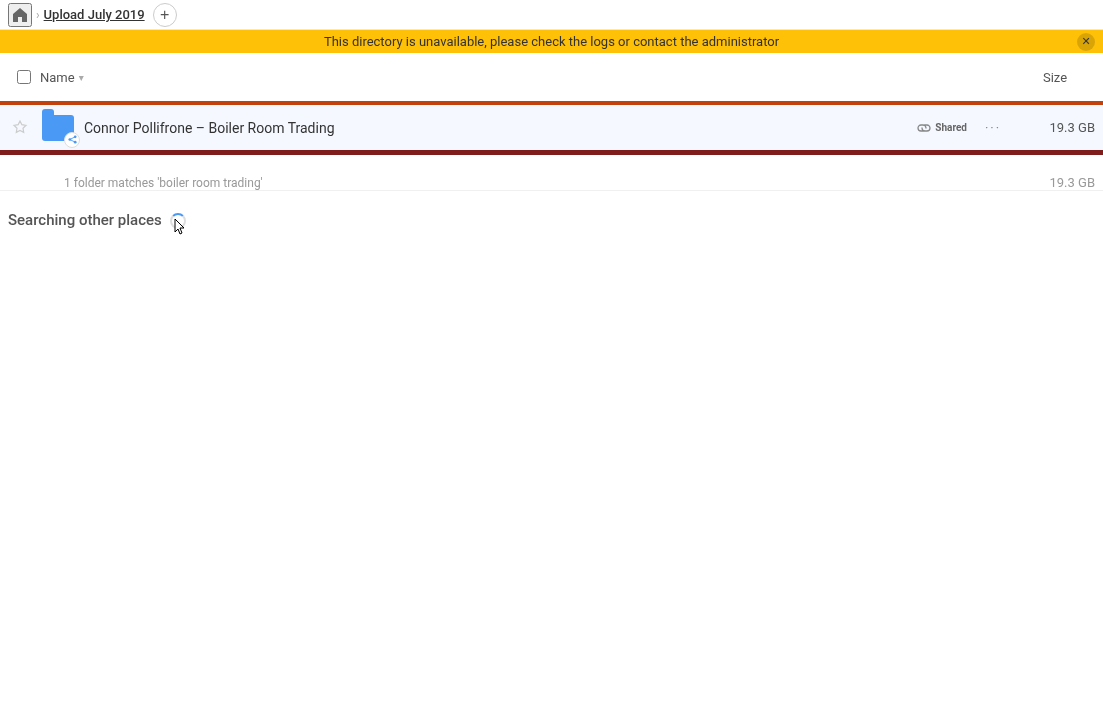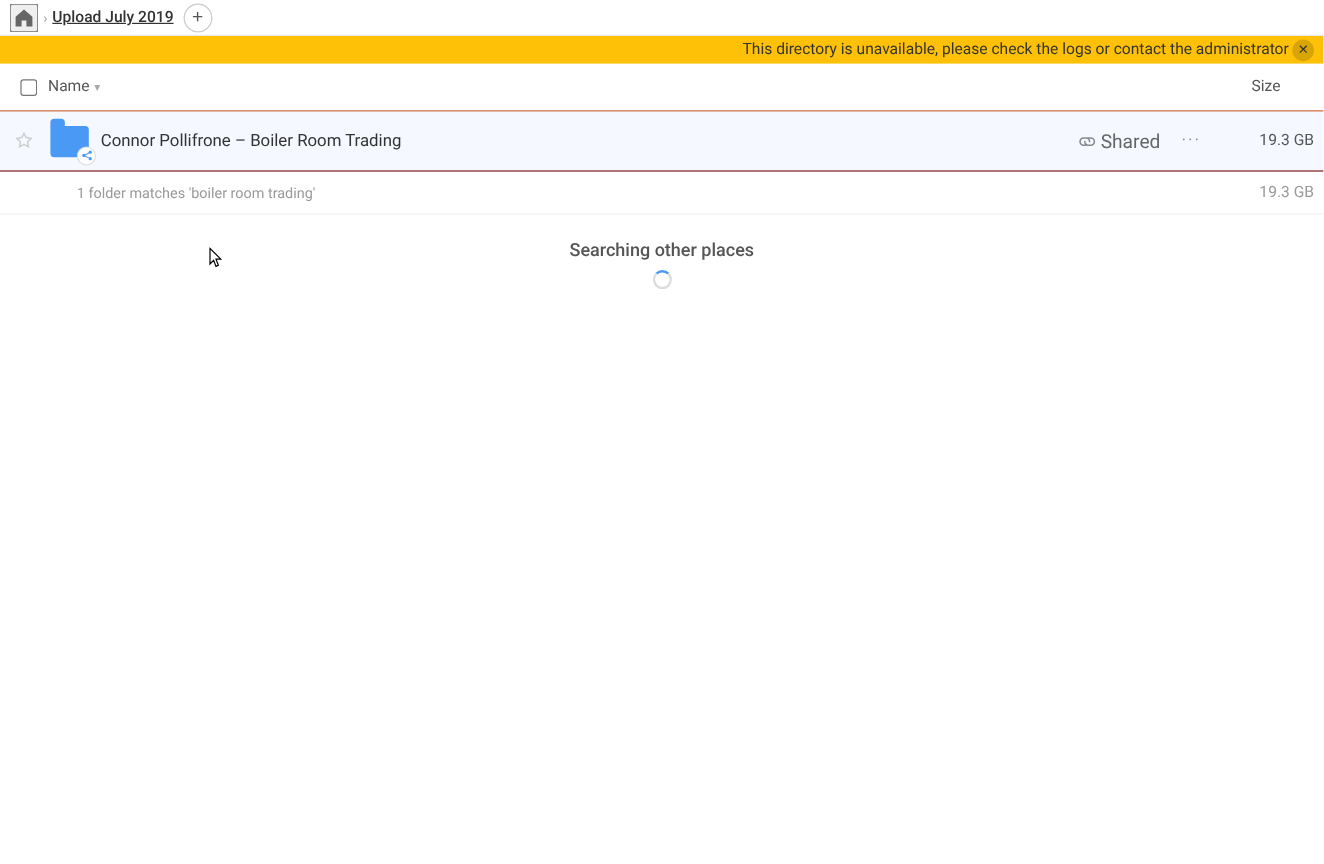--- a/index.html
+++ b/index.html
@@ -68,22 +68,22 @@
       font-size: 16px;
       font-weight: 300;
     }
 
     
     .warning-banner {
       background: #ffc107;
       color: #333;
       display: flex;
       align-items: center;
-      justify-content: flex-end;
-      padding: 4px 29px;
+      justify-content: center;
+      padding: 4px 11px;
       font-size: 13px;
       position: relative;
     }
 
     .warning-close {
       position: absolute;
       right: 8px;
       top: 50%;
       transform: translateY(-50%);
       cursor: pointer;
@@ -96,23 +96,23 @@
       align-items: center;
       justify-content: center;
       font-size: 11px;
       color: #333;
     }
 
     
     .column-header {
       display: flex;
       align-items: center;
-      height: 40px;
+      height: 52px;
       padding: 4px 8px;
-      border-bottom: 1px solid #c2410c;
+      border-bottom: 4px solid #c2410c;
       background: #fff;
     }
 
     .col-checkbox {
       width: 32px;
       flex-shrink: 0;
       display: flex;
       align-items: center;
       justify-content: center;
     }
@@ -134,21 +134,21 @@
       color: #555;
     }
 
     
     .file-row {
       display: flex;
       align-items: center;
       height: 50px;
       padding: 0 8px;
       background: #f5f9ff;
-      border-bottom: 1px solid #7f1d1d;
+      border-bottom: 5px solid #7f1d1d;
       cursor: pointer;
       position: relative;
     }
 
     .star-btn {
       width: 24px;
       height: 24px;
       display: flex;
       align-items: center;
       justify-content: center;
@@ -209,22 +209,23 @@
       font-size: 14px;
       color: #333;
       font-weight: 400;
     }
 
     .shared-badge {
       display: flex;
       align-items: center;
       gap: 4px;
       color: #666;
-      font-size: 16px;
+      font-size: 10px;
       margin-right: 12px;
+      font-weight: bold;
     }
 
     .more-btn {
       width: 28px;
       height: 28px;
       display: flex;
       align-items: center;
       justify-content: center;
       color: #666;
       cursor: pointer;
@@ -237,21 +238,21 @@
     .file-size {
       width: 80px;
       text-align: right;
       font-size: 13px;
       color: #555;
     }
 
     
     .summary-row {
       display: flex;
-      align-items: center;
+      align-items: flex-end;
       height: 36px;
       padding: 0 8px 0 64px;
       border-bottom: 1px solid #f0f0f0;
     }
 
     .summary-text {
       flex: 1;
       font-size: 12px;
       color: #999;
     }
@@ -260,23 +261,22 @@
       width: 80px;
       text-align: right;
       font-size: 13px;
       color: #999;
     }
 
     
     .searching-section {
       padding: 20px 8px 8px 8px;
       display: flex;
-      align-items: center;
+      align-items: flex-end;
       gap: 8px;
-      flex-direction: column;
     }
 
     .searching-label {
       font-size: 15px;
       color: #555;
       font-weight: 500;
     }
 
     .spinner {
       width: 16px;

